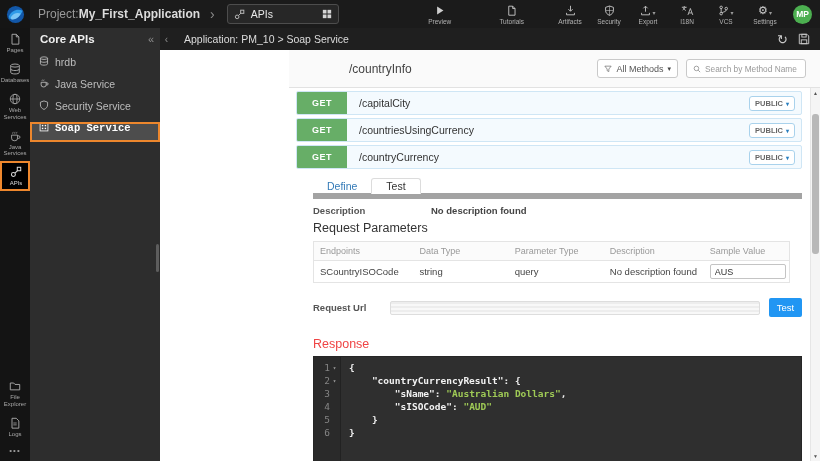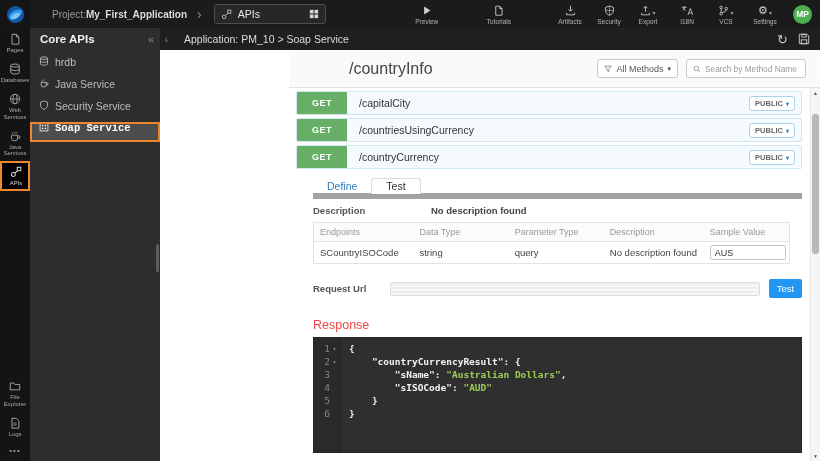--- a/index.html
+++ b/index.html
@@ -3,21 +3,21 @@
 <meta charset="utf-8">
 <style>
   * { margin:0; padding:0; box-sizing:border-box; }
   body { font-family:"Liberation Sans", sans-serif; background:#555; }
   #app { position:relative; width:820px; height:461px; background:#fff; overflow:hidden; }
   svg { display:block; }
 
   
   .topbar { position:absolute; top:0; left:0; right:0; height:28px; background:#1b1b1b; display:flex; align-items:center; color:#c5c5c5; z-index:5; }
   .logo-box { width:30px; height:28px; display:flex; align-items:center; justify-content:center; background:#151515; }
-  .proj { font-size:10px; margin-left:22px; white-space:nowrap; }
+  .proj { font-size:12px; margin-left:8px; white-space:nowrap; }
   .proj .pfx { color:#9a9a9a; }
   .proj .pname { color:#dcdcdc; font-weight:bold; }
   .chev { margin-left:10px; color:#8a8a8a; font-size:14px; line-height:1; }
   .apitab { margin-left:12px; width:112px; height:20px; background:#272727; border:1px solid #4d4d4d; border-radius:3px; display:flex; align-items:center; padding:0 6px; gap:6px; }
   .apitab .lbl { flex:1; font-size:10.5px; color:#e8e8e8; }
   .tb-item { display:flex; flex-direction:column; align-items:center; justify-content:center; font-size:6.5px; color:#b2b2b2; gap:2px; min-width:30px; cursor:pointer; }
   .tb-item .icwrap { display:flex; align-items:flex-end; gap:1px; height:12px; }
   .tb-caret { font-size:6px; color:#9a9a9a; }
   .tb-right { margin-left:auto; display:flex; align-items:center; gap:9px; padding-right:8px; }
   .avatar { width:19px; height:19px; border-radius:50%; background:var(--avatar_bg); color:#fff; font-size:8.5px; font-weight:bold; display:flex; align-items:center; justify-content:center; margin-left:4px; }
@@ -53,21 +53,21 @@
   .endsearch { margin:0 6px; height:17px; border:1px solid #c8c8c8; border-radius:3px; display:flex; align-items:center; padding:0 5px; gap:4px; background:#fff; }
   .endsearch input { border:none; outline:none; width:100%; font-size:9px; font-family:"Liberation Sans",sans-serif; color:#444; }
   .endsearch input::placeholder { color:#999; }
   .end-item { margin-top:8px; margin-right:4px; height:19px; display:flex; align-items:center; padding:0 7px; font-size:10.5px; color:#333; background:#fff; border-left:3px solid var(--selection_accent); outline:2px solid var(--annotation); outline-offset:-1px; cursor:pointer; }
   .end-hscroll { position:absolute; left:0; right:1px; bottom:0; height:6px; background:#f3f3f3; }
   .end-hthumb { width:30px; height:4px; margin:1px 0 0 2px; background:#c6c6c6; border-radius:2px; }
 
   
   .main { position:absolute; top:50px; left:289px; right:0; bottom:0; background:#fff; }
   .toolbar { height:38px; background:#fafafa; border-bottom:1px solid #e2e2e2; display:flex; align-items:center; padding:0 14px 0 60px; }
-  .ep-title { font-size:16px; color:#444; }
+  .ep-title { font-size:12px; color:#444; }
   .methods-dd { margin-left:auto; height:19px; border:1px solid #c9c9c9; border-radius:3px; background:#fff; display:flex; align-items:center; padding:0 6px; gap:4px; font-size:9px; color:#555; cursor:pointer; }
   .methods-dd .caret { font-size:7px; color:#444; }
   .main-search { width:120px; height:19px; margin-left:8px; border:1px solid #c9c9c9; border-radius:3px; background:#fff; display:flex; align-items:center; padding:0 6px; gap:4px; overflow:hidden; }
   .main-search input { border:none; outline:none; width:100%; font-size:8.3px; font-family:"Liberation Sans",sans-serif; color:#444; }
   .main-search input::placeholder { color:#999; }
 
   .mainbody { position:relative; height:373px; overflow:hidden; }
   .rows { padding:3px 18px 0 7px; }
   .ep-row { height:24px; margin-bottom:3px; background:#f4fafe; border:1px solid #cfe6f5; border-radius:2px; display:flex; align-items:center; overflow:hidden; cursor:pointer; }
   .get-badge { width:50px; align-self:stretch; background:var(--get_badge); color:#fff; font-size:9px; font-weight:bold; display:flex; align-items:center; justify-content:center; letter-spacing:.5px; }
@@ -434,20 +434,21 @@
       <div class="tabsrow">
         <span class="tab define">Define</span>
         <span class="tab active">Test</span>
       </div>
 
       <div class="descrow">
         <span class="dl">Description</span>
         <span class="dv">No description found</span>
       </div>
 
+      <div class="sec-title">Request Parameters</div>
       <table class="params">
         <colgroup>
             <col style="width:21%">
             <col style="width:20%">
             <col style="width:20%">
             <col style="width:21%">
             <col style="width:18%">
           </colgroup>
         <thead>
           <tr>

